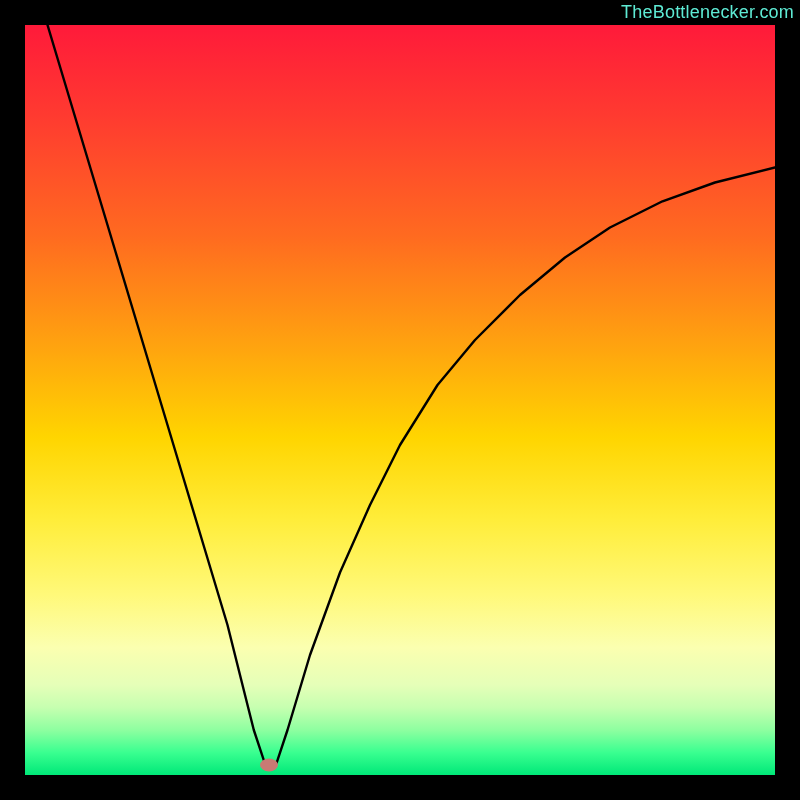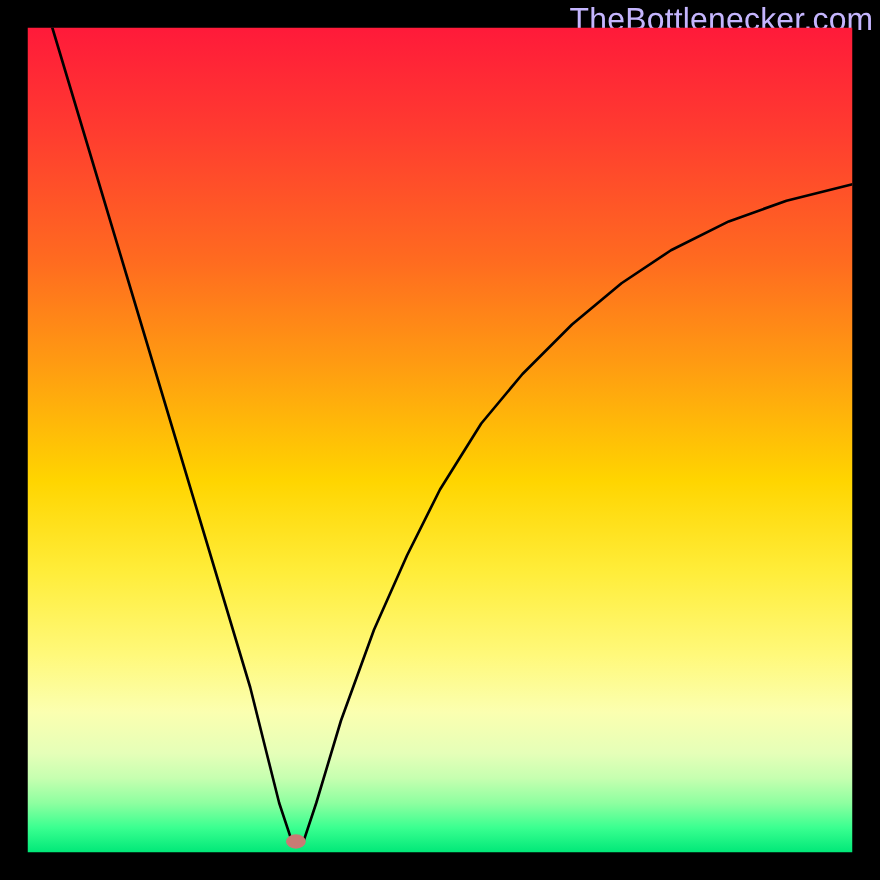--- a/index.html
+++ b/index.html
@@ -53,22 +53,22 @@
     width: 18px;
     height: 13px;
     background: #c97a74;
     border-radius: 50%;
     transform: translate(-50%, -50%);
   }
   .watermark {
     position: absolute;
     top: 2px;
     right: 6px;
-    color: #c4b5fd;
-    font-size: 29px;
+    color: #5eead4;
+    font-size: 18px;
     font-weight: 500;
     letter-spacing: 0.2px;
     user-select: none;
   }
 </style>
 </head>
 <body>
 
 <div class="stage">
   <div class="watermark">TheBottlenecker.com</div>

